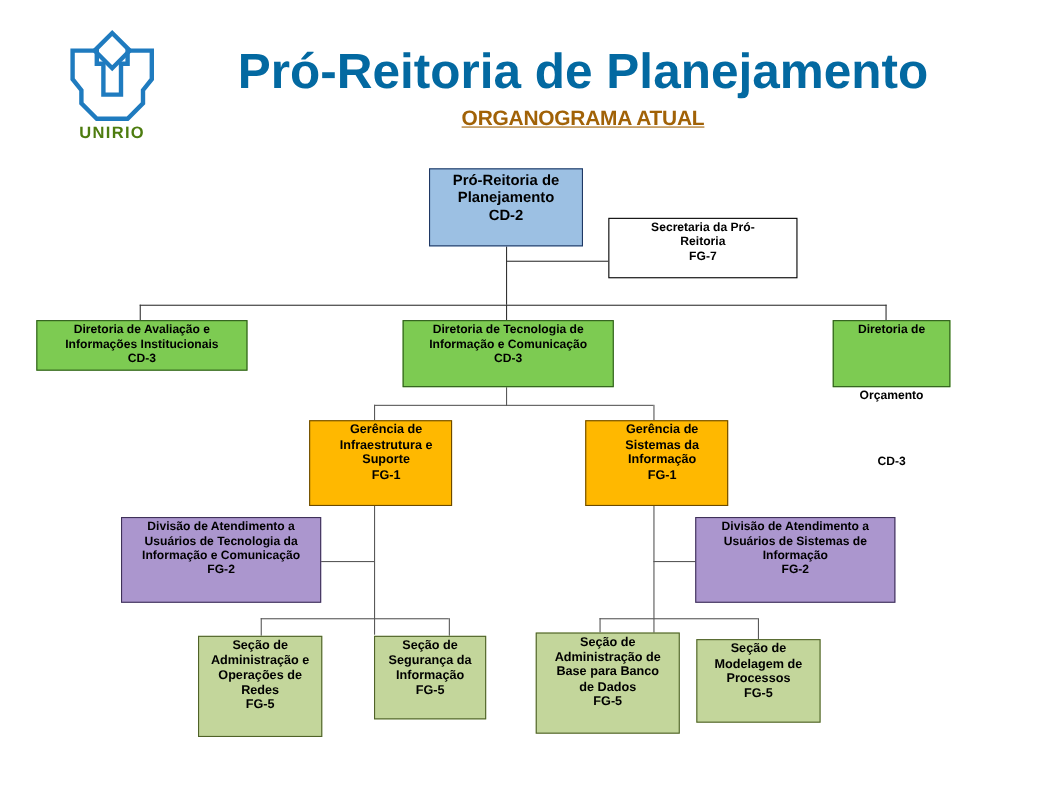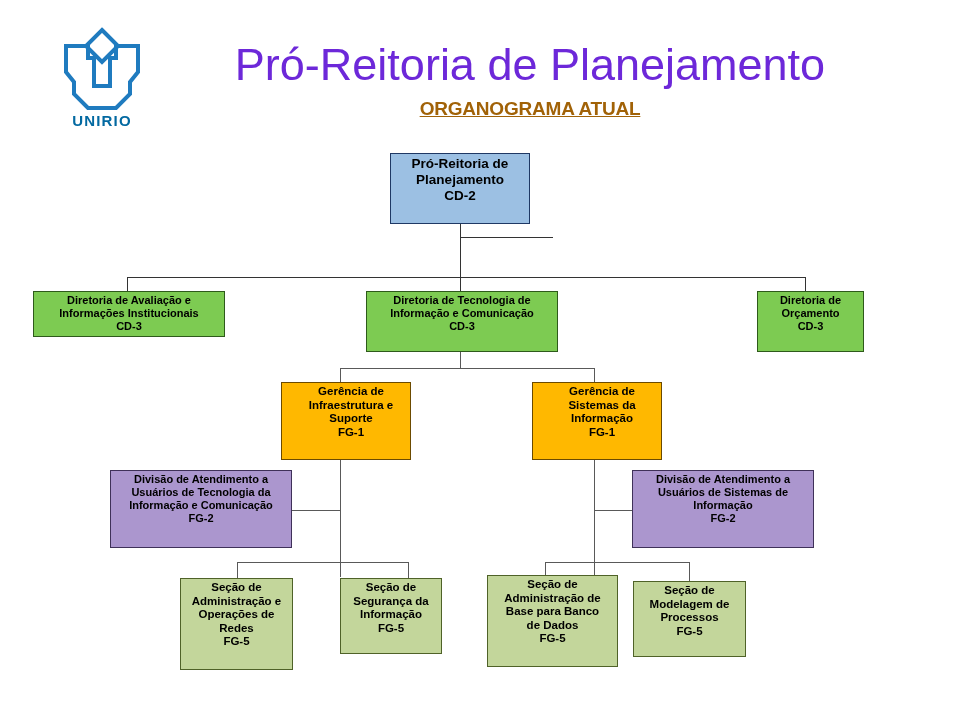--- a/index.html
+++ b/index.html
@@ -31,33 +31,33 @@
   #logo svg { display: block; }
   #logo .logo-word {
     position: absolute;
     left: 0;
     top: 88px;
     width: 116px;
     text-align: center;
     font-size: 15px;
     font-weight: bold;
     letter-spacing: 1.2px;
-    color: #0369a1;
+    color: #4d7c0f;
   }
 
   #page-title {
     position: absolute;
     left: 180px;
     top: 38px;
     width: 700px;
     text-align: center;
     font-size: 45px;
     line-height: 54px;
-    color: #6d28d9;
-    font-weight: normal;
+    color: #0369a1;
+    font-weight: bold;
     white-space: nowrap;
   }
   #page-subtitle {
     position: absolute;
     left: 180px;
     top: 98px;
     width: 700px;
     text-align: center;
     font-size: 19px;
     font-weight: bold;
@@ -172,34 +172,39 @@
   <div class="ln h" style="left:545px; top:562px; width:144px;"></div>
   <div class="ln v" style="left:545px; top:562px; height:13px;"></div>
   <div class="ln v" style="left:689px; top:562px; height:19px;"></div>
 
   <div class="node root" style="left:390px; top:153px; width:140px; height:71px;">
     <span class="ln-txt">Pró-Reitoria de</span>
     <span class="ln-txt">Planejamento</span>
     <span class="ln-txt">CD-2</span>
   </div>
 
+  <div class="node secretaria" style="left:553px; top:198px; width:172px; height:55px;">
+    <span class="ln-txt">Secretaria da Pró-</span>
+    <span class="ln-txt">Reitoria</span>
+    <span class="ln-txt">FG-7</span>
+  </div>
 
   <div class="node diretoria" style="left:33px; top:291px; width:192px; height:46px;">
     <span class="ln-txt">Diretoria de Avaliação e</span>
     <span class="ln-txt">Informações Institucionais</span>
     <span class="ln-txt">CD-3</span>
   </div>
 
   <div class="node diretoria" style="left:366px; top:291px; width:192px; height:61px;">
     <span class="ln-txt">Diretoria de Tecnologia de</span>
     <span class="ln-txt">Informação e Comunicação</span>
     <span class="ln-txt">CD-3</span>
   </div>
 
-  <div class="node diretoria" style="left:757px; top:291px; width:107px; height:61px;">
+  <div class="node diretoria" style="left:757px; top:291px; width:107px; height:61px;gap:47px;">
     <span class="ln-txt">Diretoria de</span>
     <span class="ln-txt">Orçamento</span>
     <span class="ln-txt">CD-3</span>
   </div>
 
   <div class="node gerencia" style="left:281px; top:382px; width:130px; height:78px;">
     <span class="ln-txt">Gerência de</span>
     <span class="ln-txt">Infraestrutura e</span>
     <span class="ln-txt">Suporte</span>
     <span class="ln-txt">FG-1</span>

